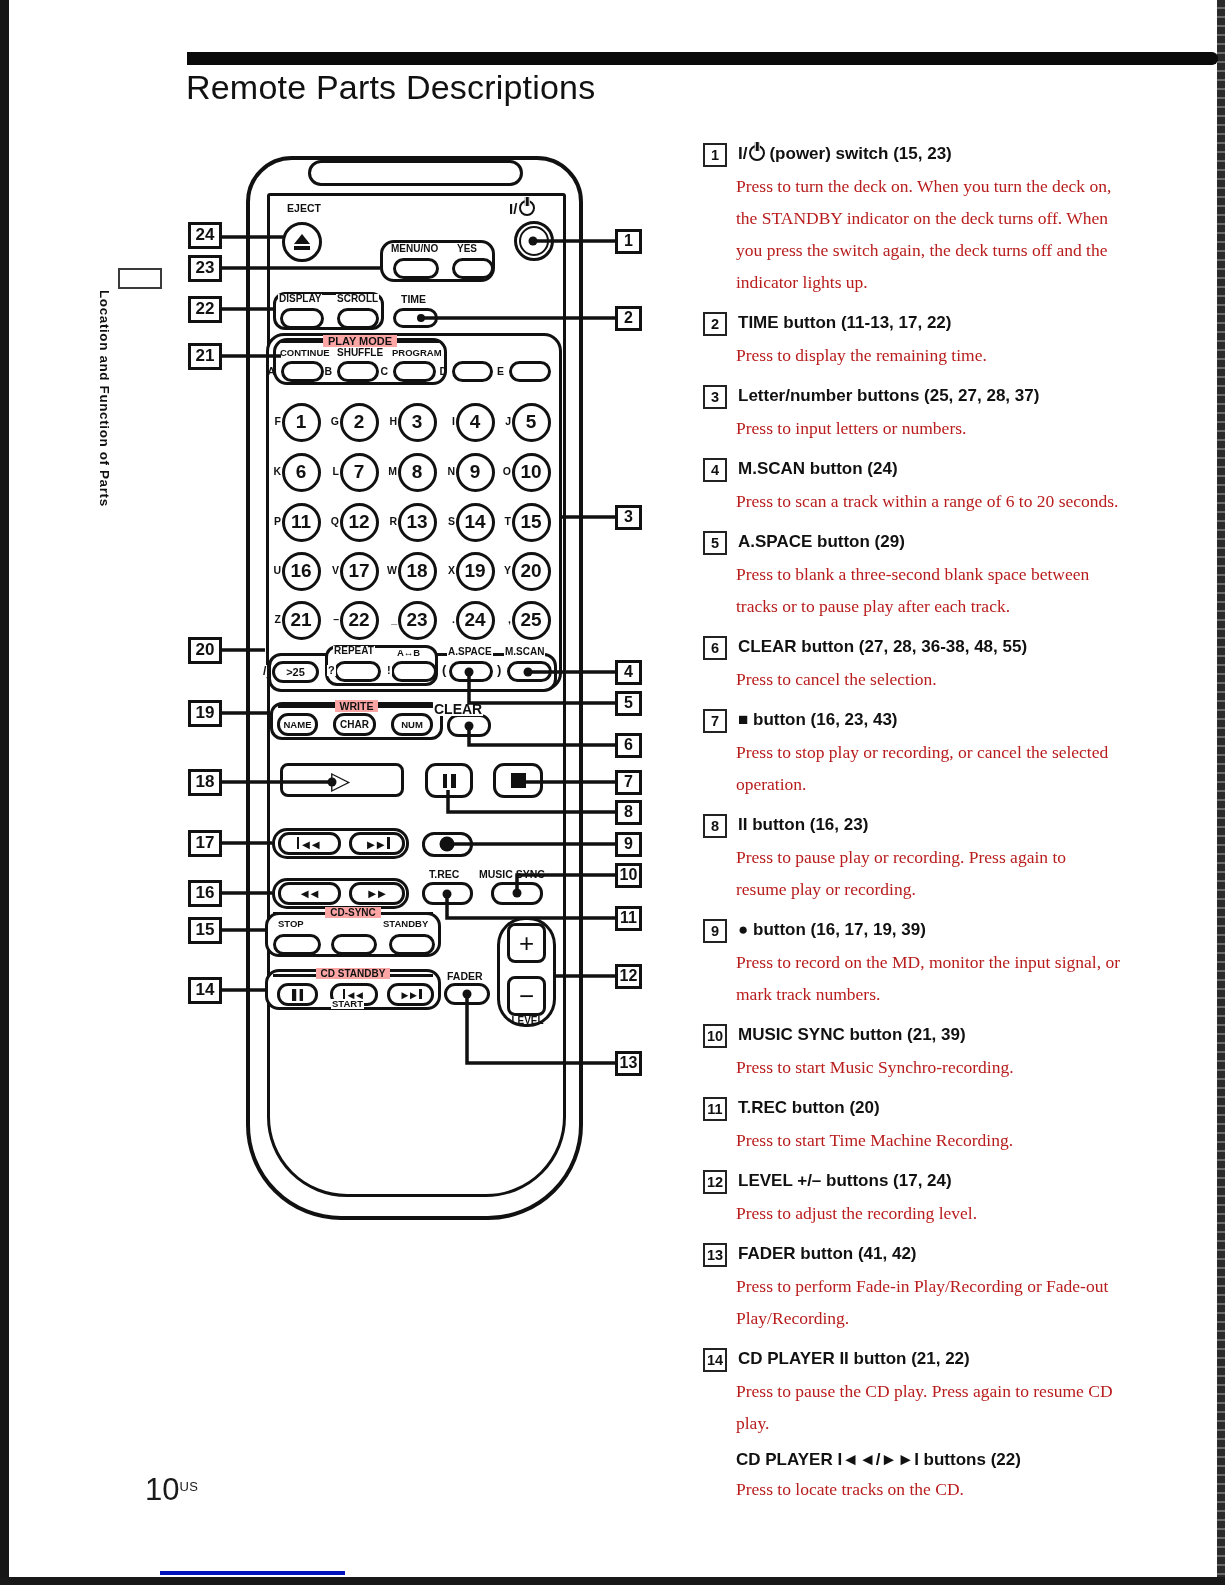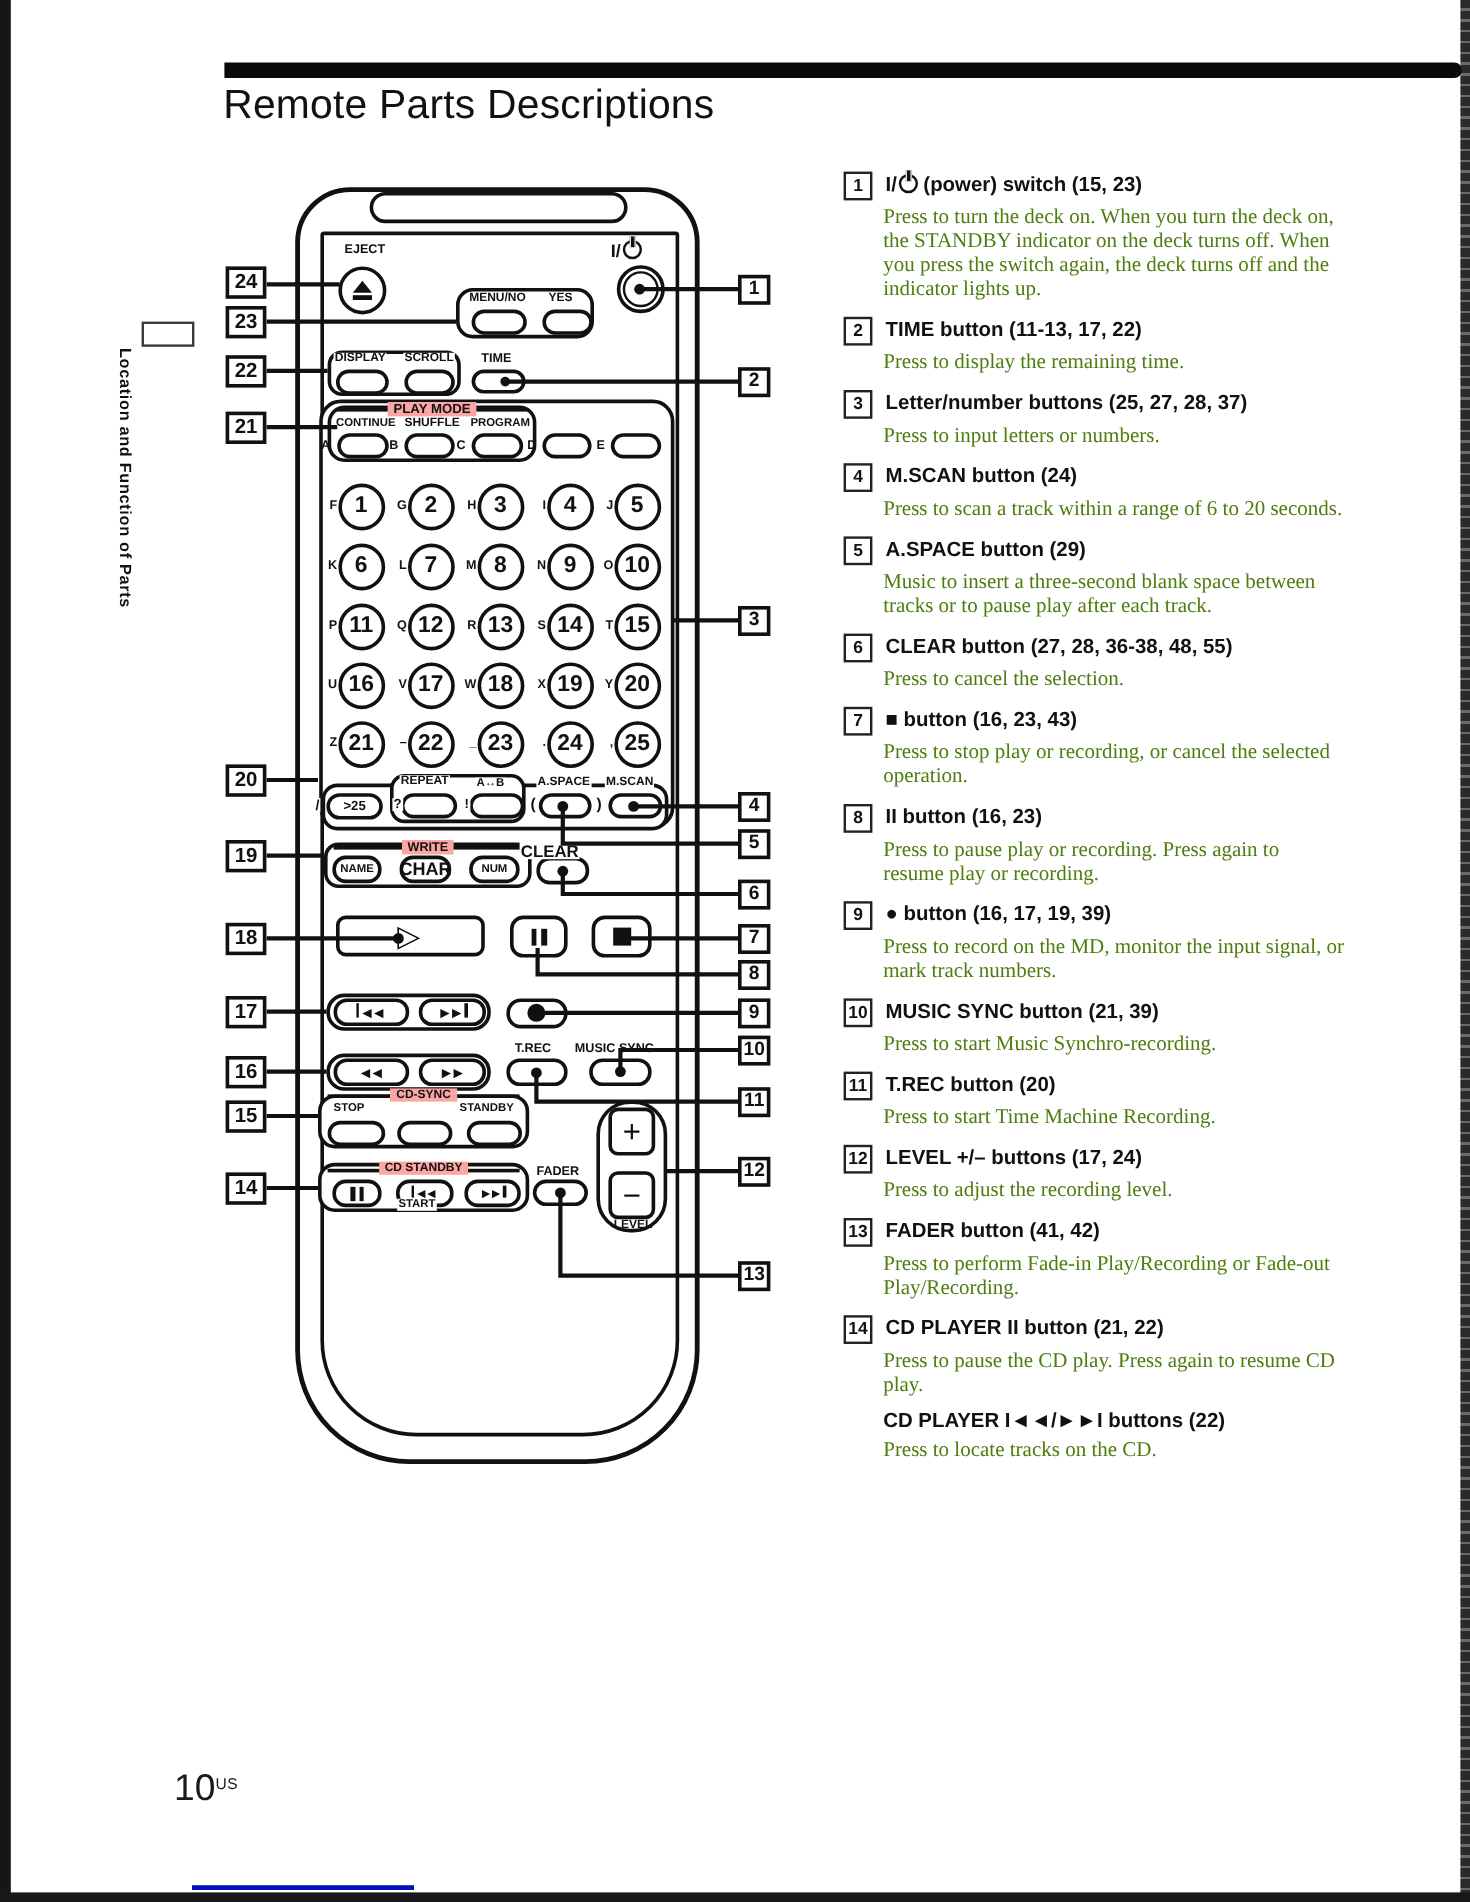--- a/index.html
+++ b/index.html
@@ -44,21 +44,21 @@
         position:relative;vertical-align:-2px;margin:0 4px 0 2px;}
   .power-icon::after{content:"";position:absolute;left:50%;top:-5px;transform:translateX(-50%);
         width:2.5px;height:9px;background:#111;border-left:1.5px solid #fff;border-right:1.5px solid #fff;}
   
   #desc-list{position:absolute;left:703px;top:143px;width:487px;}
   .ditem{margin-bottom:14px;}
   .dhead{display:flex;gap:11px;align-items:flex-start;font-size:17px;font-weight:bold;line-height:21px;}
   .dbox{flex:0 0 auto;width:20px;height:20px;border:2.5px solid #222;box-sizing:content-box;
         text-align:center;font-size:14.5px;line-height:20px;}
   .dbody{margin:3px 0 0 33px;font-family:"Liberation Serif",serif;font-size:17.5px;
-         line-height:20px;white-space:pre-line;color:#4d7c0f;}
+         line-height:32px;white-space:pre-line;color:#b91c1c;}
   .dsub{margin:10px 0 0 33px;font-size:17px;font-weight:bold;line-height:21px;}
   .pagenum{left:145px;top:1472px;font-size:31px;color:#1a1a1a;}
   .pagenum sup{font-size:13px;vertical-align:9px;letter-spacing:.5px;}
   svg.lines{position:absolute;left:0;top:0;z-index:5;pointer-events:none;}
 </style>
 </head>
 <body>
 
 <div id="page">
 
@@ -187,21 +187,21 @@
   <div class="lbl" style="left:447px;top:647px;font-size:10px;">A.SPACE</div>
   <div class="pill" style="left:449px;top:661px;width:44px;height:21px;"></div>
   <span class="lbl" style="left:496px;top:663px;font-size:13px;">)</span>
   <div class="lbl" style="left:504px;top:647px;font-size:10px;">M.SCAN</div>
   <div class="pill" style="left:507px;top:661px;width:45px;height:21px;"></div>
 
   <div class="outline" style="left:270px;top:702px;width:173px;height:38px;border-radius:12px;"></div>
   <div class="gline" style="left:278px;top:705px;width:157px;"></div>
   <div class="gtitle" style="left:270px;top:701px;width:173px;font-size:10.5px;"><span>WRITE</span></div>
   <div class="pill" style="left:277px;top:713px;width:41px;height:23px;font-size:9.5px;font-weight:bold;">NAME</div>
-  <div class="pill" style="left:333px;top:713px;width:43px;height:23px;font-size:15px;font-weight:bold;">CHAR</div>
+  <div class="pill" style="left:333px;top:713px;width:43px;height:23px;font-size:10px;font-weight:bold;">CHAR</div>
   <div class="pill" style="left:391px;top:713px;width:42px;height:23px;font-size:9.5px;font-weight:bold;">NUM</div>
   <div class="lbl" style="left:433px;top:702px;font-size:14px;">CLEAR</div>
   <div class="pill" style="left:447px;top:714px;width:44px;height:23px;"></div>
 
   <div class="pill" style="left:280px;top:763px;width:124px;height:34px;border-width:3.5px;border-radius:8px;justify-content:flex-start;padding-left:48px;font-size:25px;font-weight:normal;">
       <span>▷</span>
     </div>
   <div class="pill" style="left:425px;top:763px;width:48px;height:35px;border-width:3.5px;">
       <span class="bars">
         <i></i>
@@ -364,21 +364,21 @@
           <span class="dbox">4</span>
           <div>M.SCAN button (24)</div>
         </div>
         <div class="dbody">Press to scan a track within a range of 6 to 20 seconds.</div>
       </div>
       <div class="ditem">
         <div class="dhead">
           <span class="dbox">5</span>
           <div>A.SPACE button (29)</div>
         </div>
-        <div class="dbody">Music to insert a three-second blank space between
+        <div class="dbody">Press to blank a three-second blank space between
 tracks or to pause play after each track.</div>
       </div>
       <div class="ditem">
         <div class="dhead">
           <span class="dbox">6</span>
           <div>CLEAR button (27, 28, 36-38, 48, 55)</div>
         </div>
         <div class="dbody">Press to cancel the selection.</div>
       </div>
       <div class="ditem">

